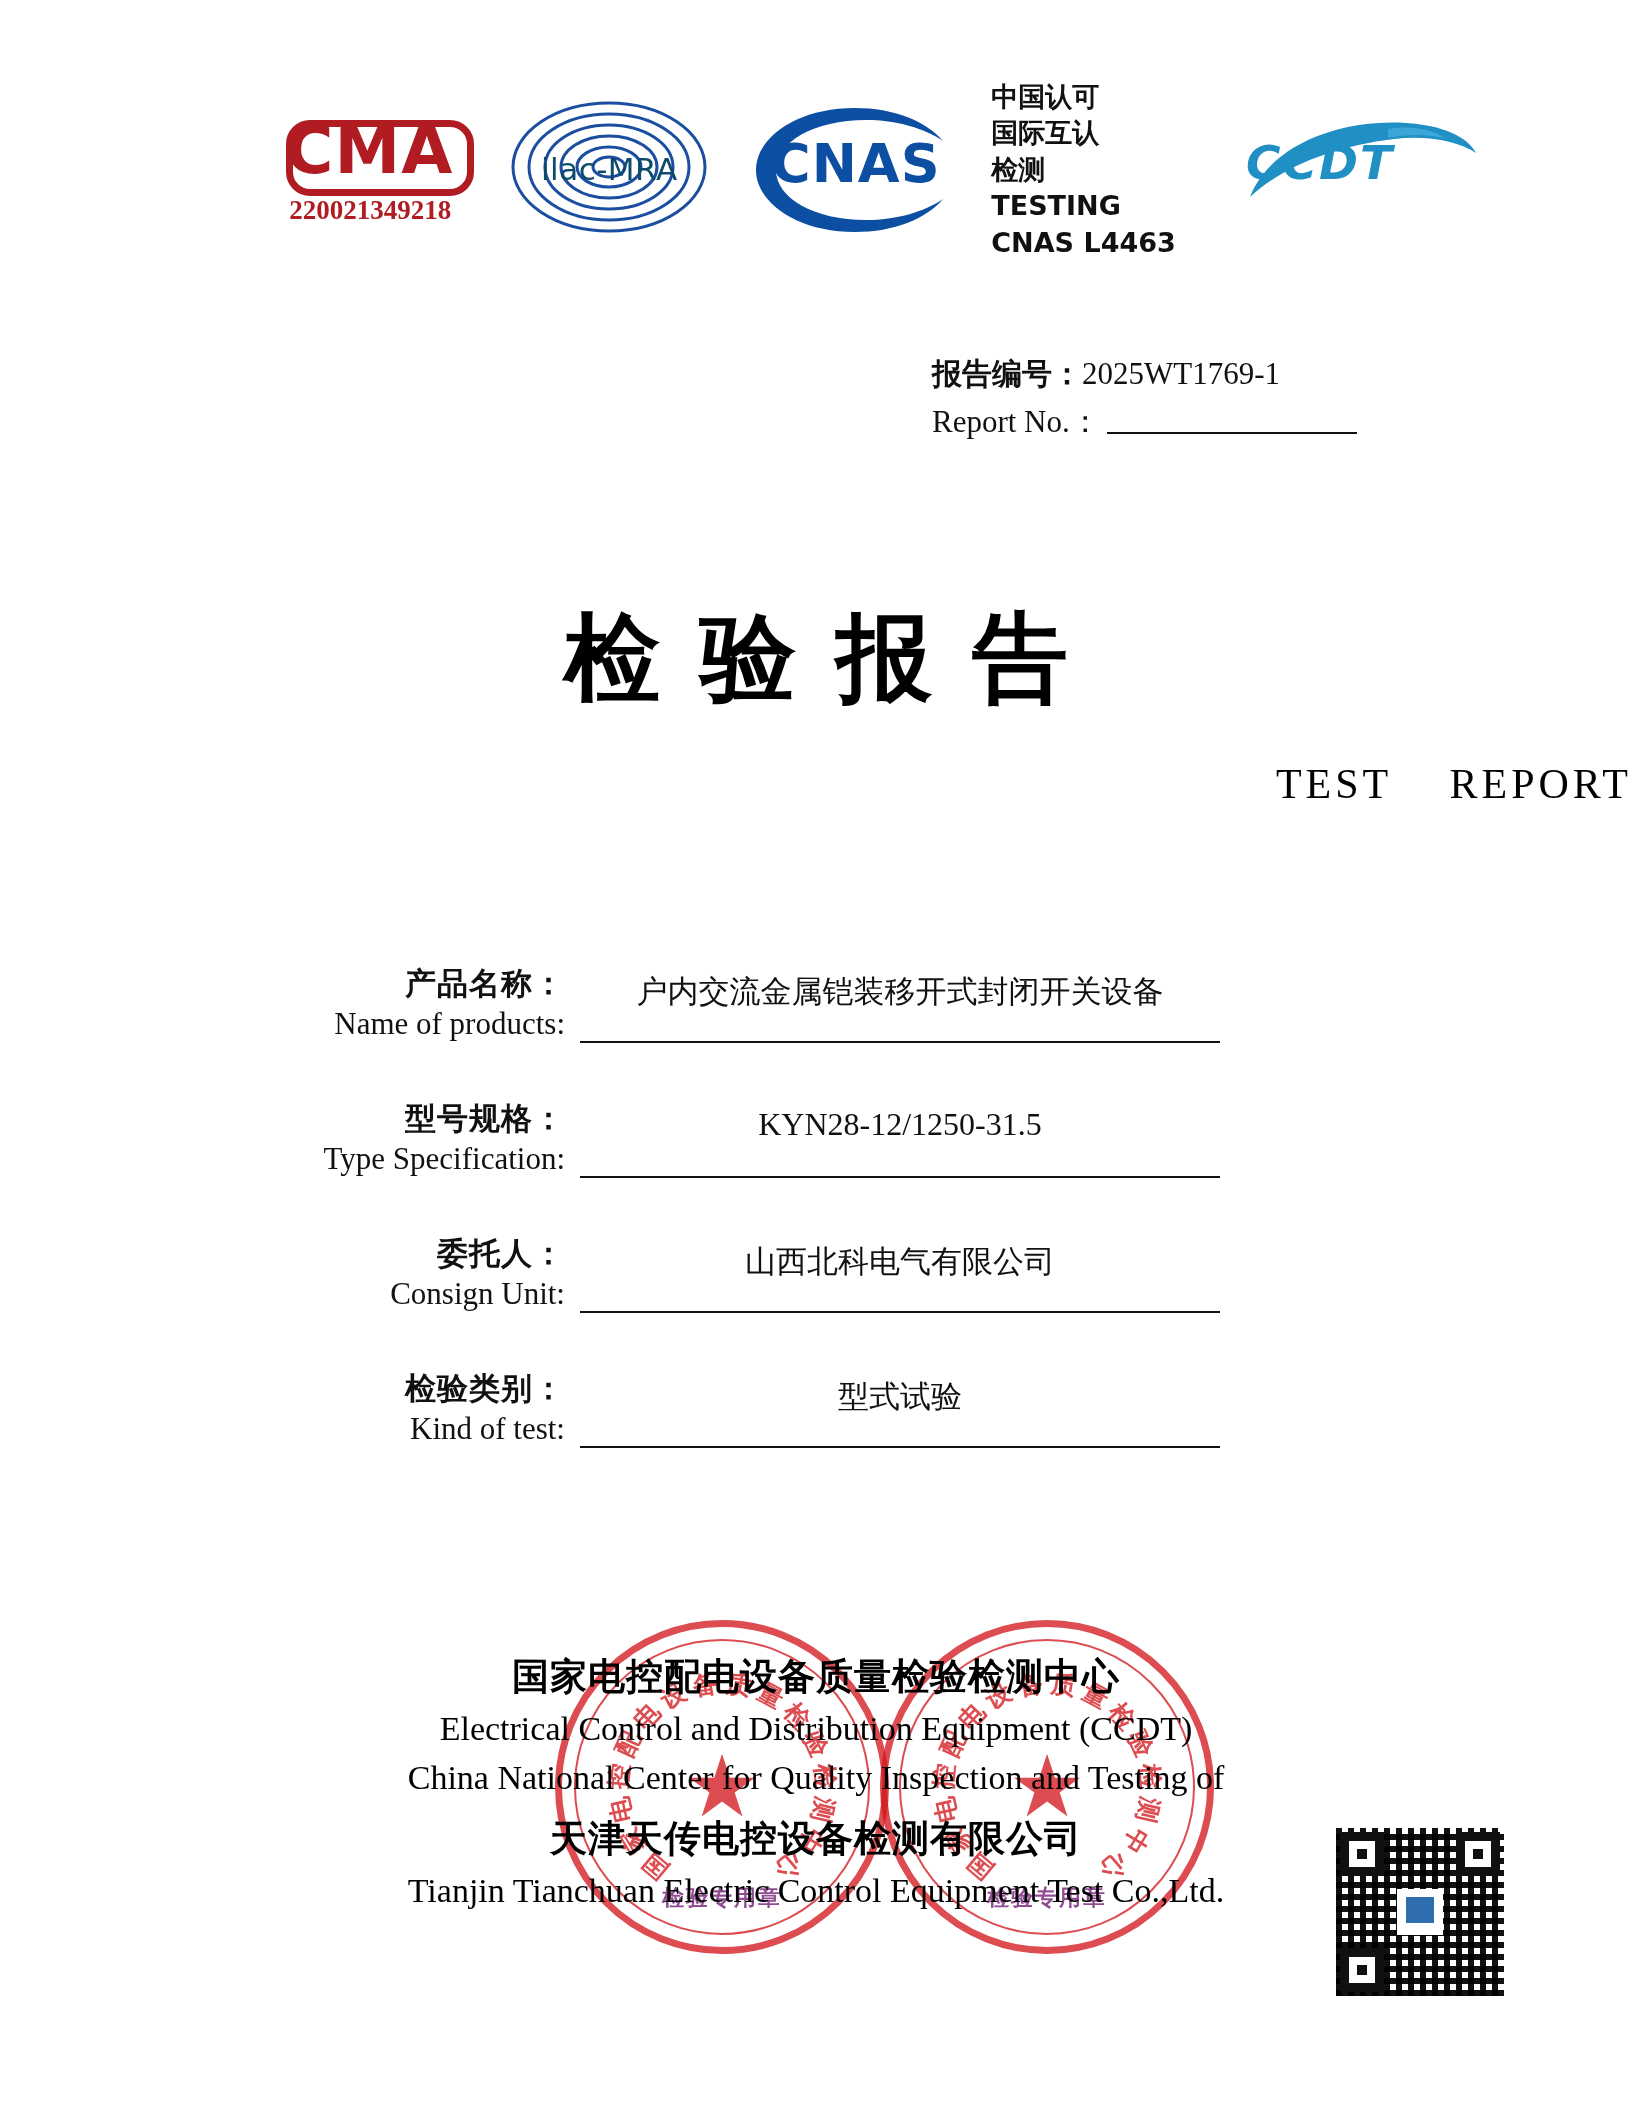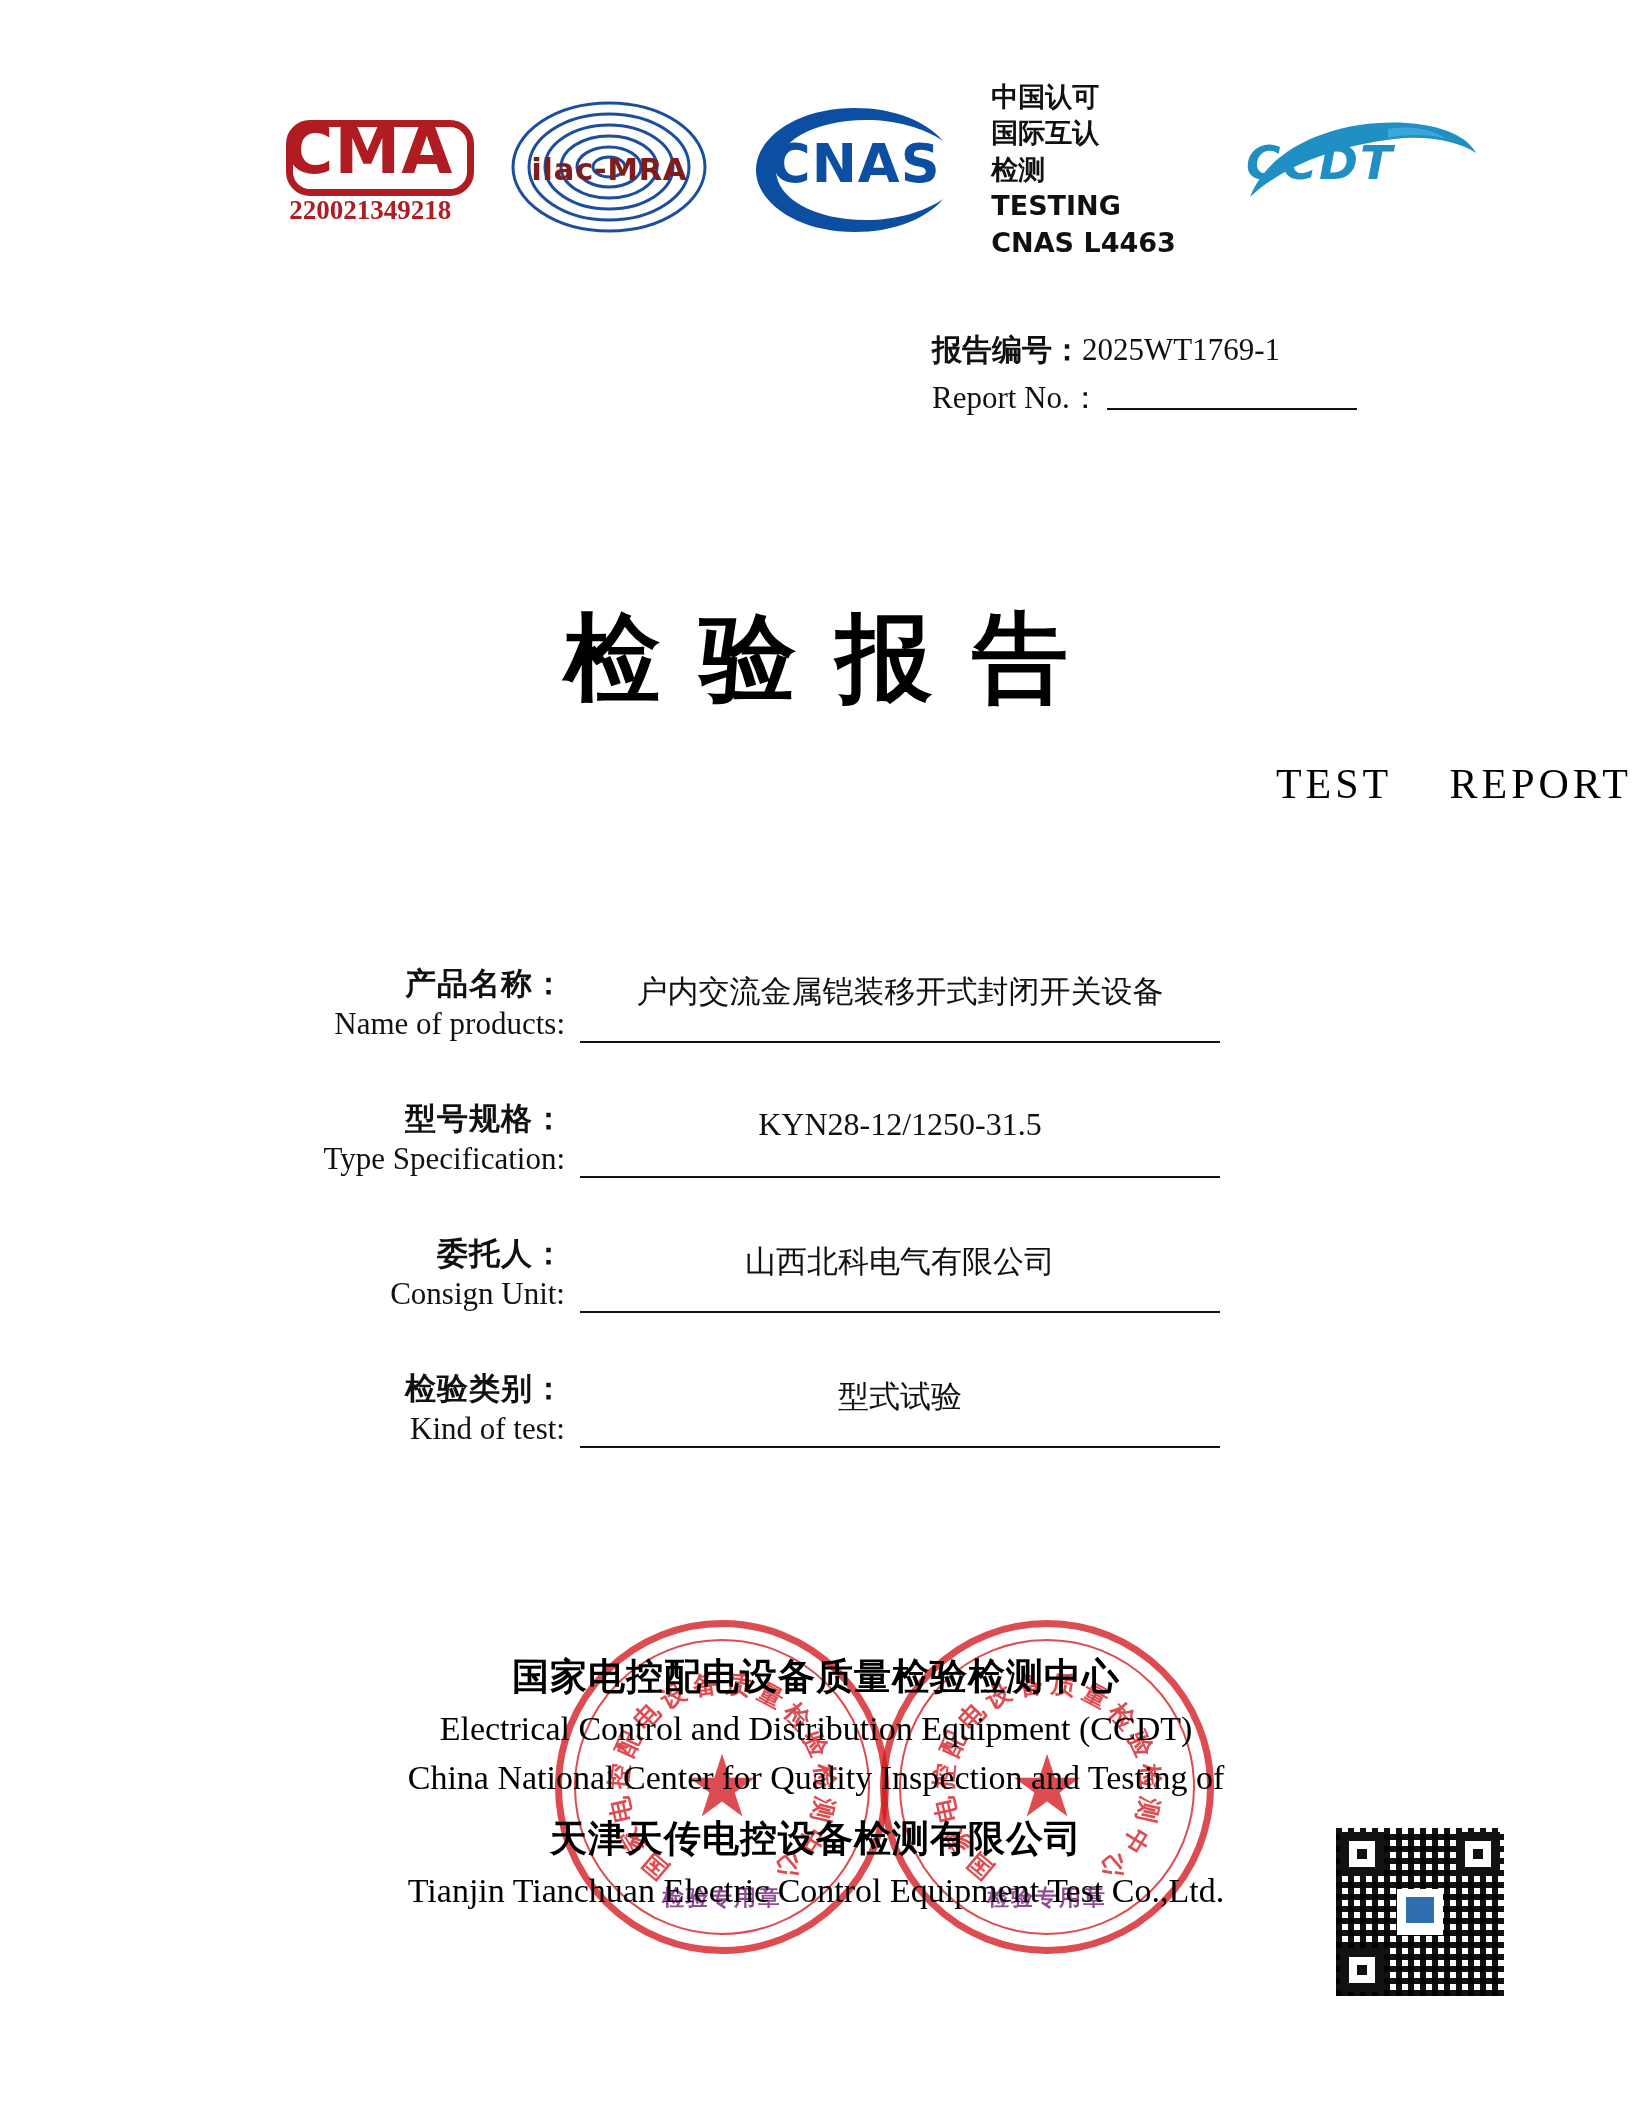--- a/index.html
+++ b/index.html
@@ -72,23 +72,23 @@
     color: #1c4fa1;
   }
   .ilac svg { display:block; }
   .ilac .ilac-text {
     position: absolute;
     left: 0;
     right: 0;
     top: 56px;
     text-align: center;
     font-family: "DejaVu Sans", sans-serif;
-    font-weight: bold;
+    font-weight: normal;
     font-size: 31px;
-    color: #7f1d1d;
+    color: #0c4a6e;
     letter-spacing: 0.5px;
   }
 
   
   .cnas {
     width: 215px;
     height: 140px;
     position: relative;
   }
   .cnas .cnas-text {
@@ -137,20 +137,21 @@
     top: 330px;
     right: 140px;
     width: 560px;
     text-align: left;
   }
   .report-no .line1 {
     font-family: "Liberation Sans", sans-serif;
     font-weight: bold;
     font-size: 30px;
     white-space: nowrap;
+    margin-top: 24px;
   }
   .report-no .line1 .val {
     font-family: "Liberation Serif", serif;
     font-weight: normal;
     font-size: 31px;
   }
   .report-no .line2 {
     margin-top: 6px;
     font-size: 31px;
     display: flex;

